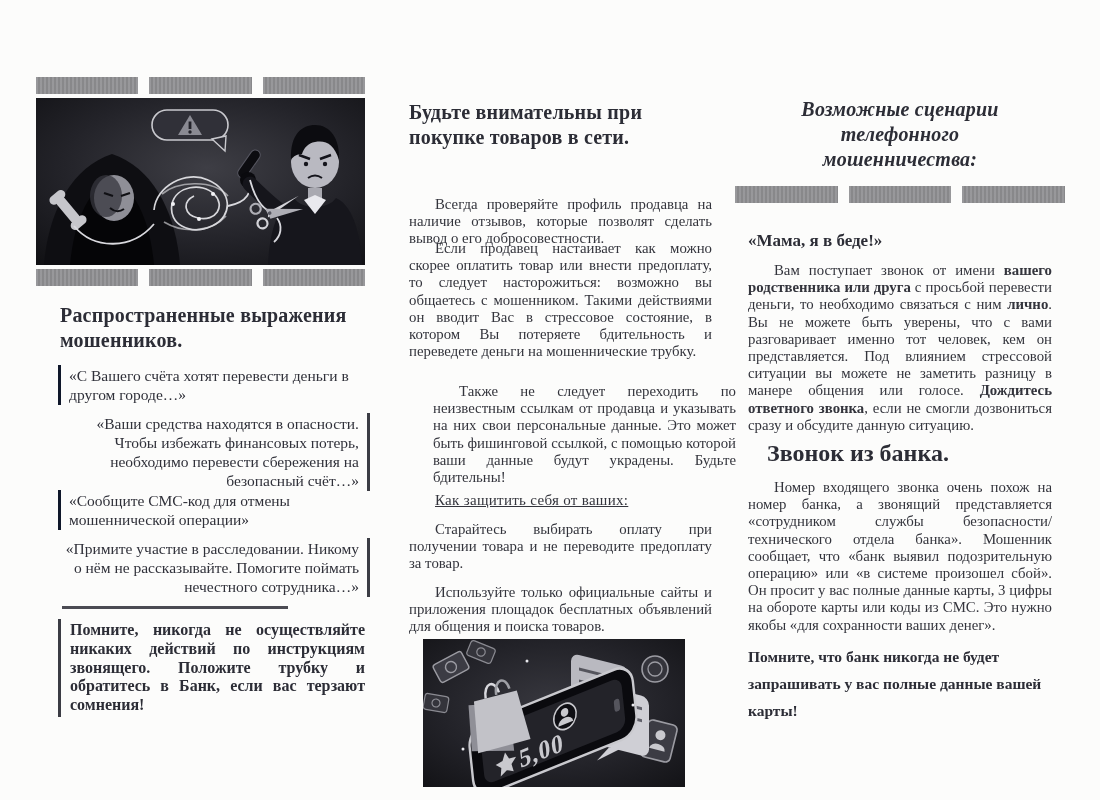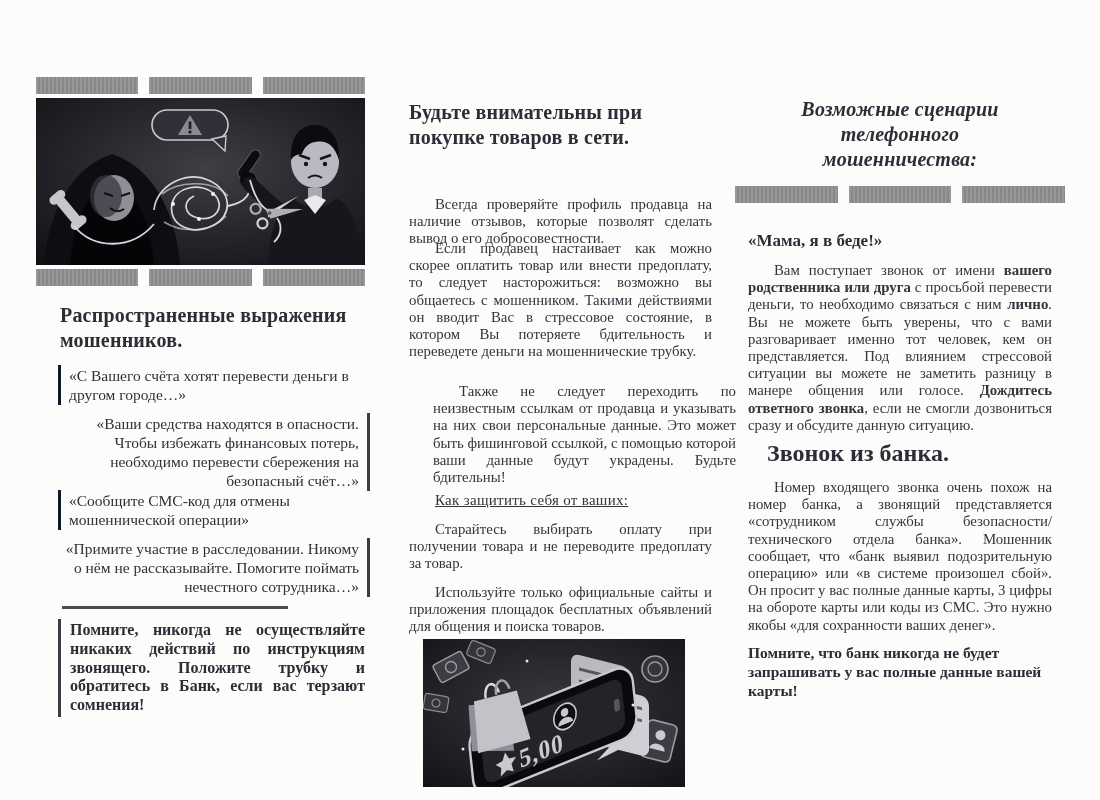--- a/index.html
+++ b/index.html
@@ -19,21 +19,21 @@
   .bodyp{font-size:14.8px;line-height:17.2px;text-align:justify;text-indent:26px;color:#33343c;margin:0;}
   .b{font-weight:bold;}
   
   .quote{font-size:15.5px;line-height:19px;color:#30313a;padding:1px 8px;}
   .quote.qleft{border-left:3px solid #0f172a;}
   .quote.qright{border-right:3px solid #3b3c44;text-align:right;}
   
   .topline{height:2.5px;background:#4b4b53;}
   .rem-left{font-size:16px;font-weight:bold;line-height:18.8px;text-align:justify;
             border-left:3.5px solid #3b3c44;padding:2px 0 2px 9px;color:#2c2d36;}
-  .rem-right{font-size:15.5px;font-weight:bold;line-height:19px;color:#2c2d36;}
+  .rem-right{font-size:15.5px;font-weight:bold;line-height:27px;color:#2c2d36;}
   .illus{display:block;width:100%;height:100%;}
 </style>
 </head>
 <body>
 
 <div class="page">
 
   <div class="abs bar-row" style="left:36px;top:77px;width:329px;">
     <div class="bar"></div>
     <div class="bar"></div>

